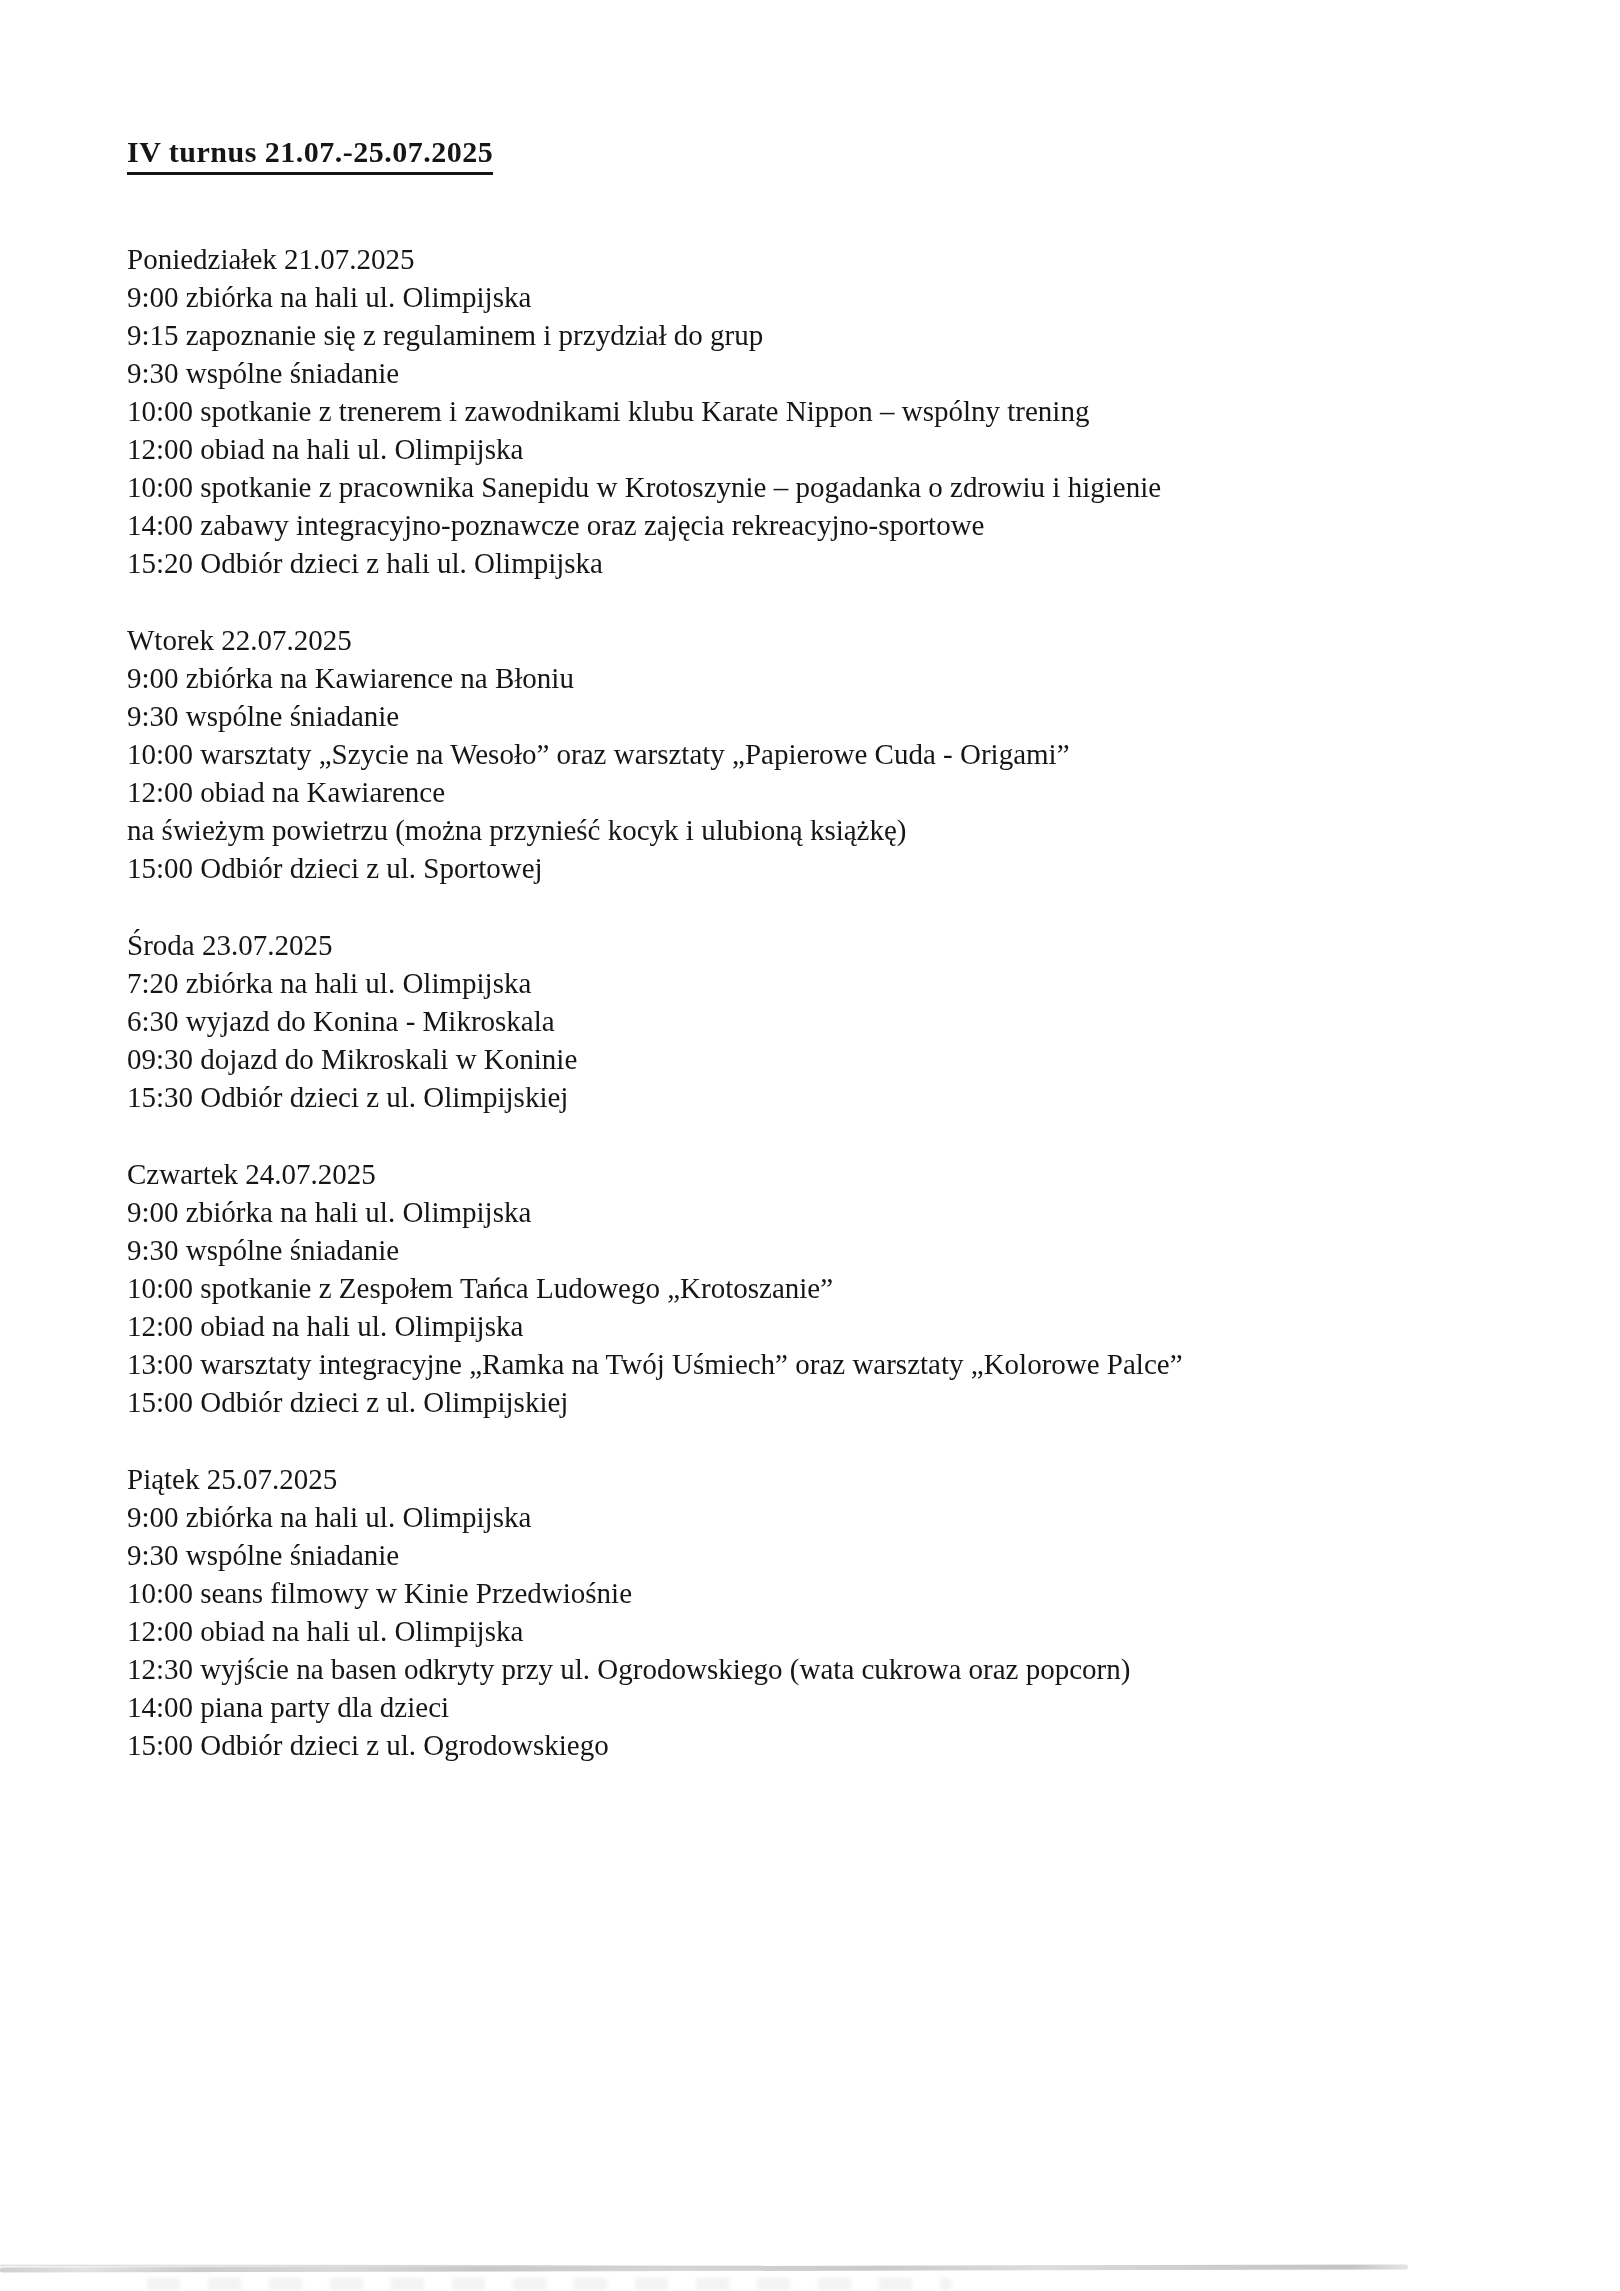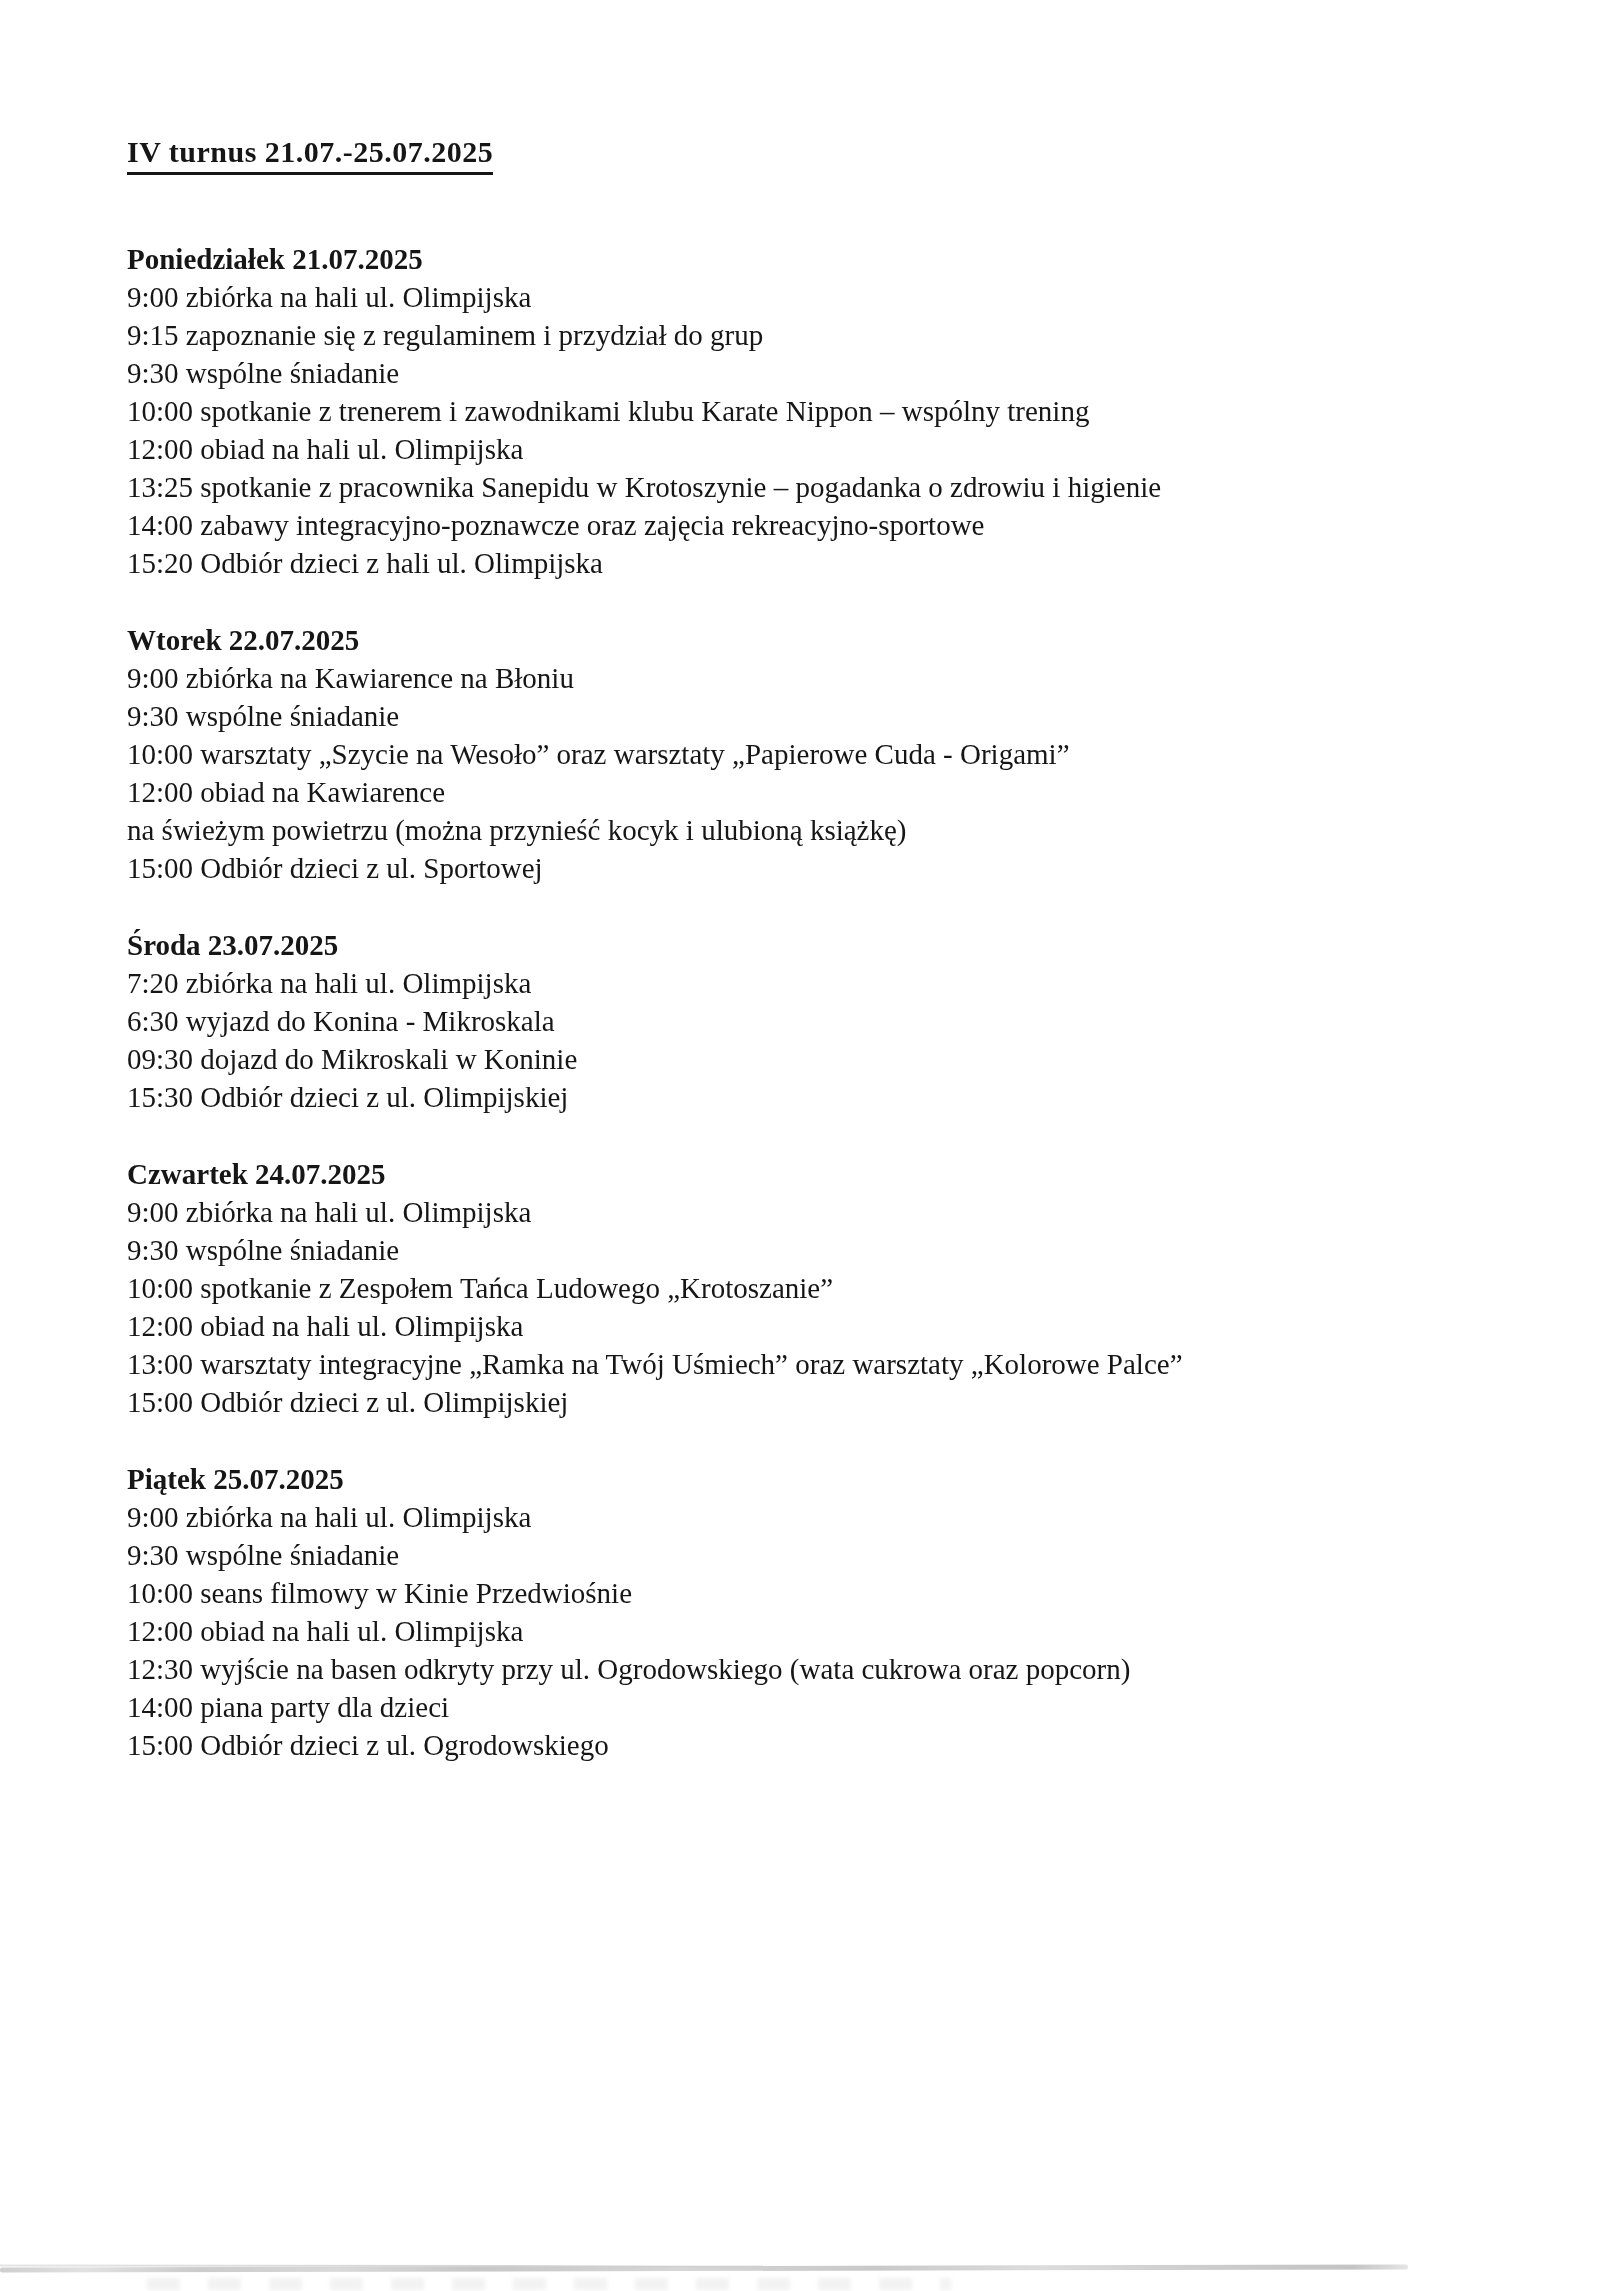--- a/index.html
+++ b/index.html
@@ -27,21 +27,21 @@
     line-height: 1.15;
   }
   .days {
     margin: 65px 59px 0 127px;
   }
   .day {
     margin-bottom: 39px;
   }
   .day-header {
     font-size: 29px;
-    font-weight: bold;
+    font-weight: normal;
     line-height: 38px;
   }
   .day-line {
     font-size: 29px;
     line-height: 38px;
     white-space: nowrap;
   }
   
   .scan-line {
     position: absolute;
@@ -87,21 +87,21 @@
   <div class="doc-title">IV turnus 21.07.-25.07.2025</div>
 
   <div class="days">
   <section class="day">
     <div class="day-header">Poniedziałek 21.07.2025</div>
   <div class="day-line">9:00 zbiórka na hali ul. Olimpijska</div>
         <div class="day-line">9:15 zapoznanie się z regulaminem i przydział do grup</div>
         <div class="day-line">9:30 wspólne śniadanie</div>
         <div class="day-line">10:00 spotkanie z trenerem i zawodnikami klubu Karate Nippon – wspólny trening</div>
         <div class="day-line">12:00 obiad na hali ul. Olimpijska</div>
-        <div class="day-line">13:25 spotkanie z pracownika Sanepidu w Krotoszynie – pogadanka o zdrowiu i higienie</div>
+        <div class="day-line">10:00 spotkanie z pracownika Sanepidu w Krotoszynie – pogadanka o zdrowiu i higienie</div>
         <div class="day-line">14:00 zabawy integracyjno-poznawcze oraz zajęcia rekreacyjno-sportowe</div>
         <div class="day-line">15:20 Odbiór dzieci z hali ul. Olimpijska</div>
       </section>
 
   <section class="day">
     <div class="day-header">Wtorek 22.07.2025</div>
   <div class="day-line">9:00 zbiórka na Kawiarence na Błoniu</div>
         <div class="day-line">9:30 wspólne śniadanie</div>
         <div class="day-line">10:00 warsztaty  „Szycie na Wesoło” oraz warsztaty „Papierowe Cuda - Origami”</div>
         <div class="day-line">12:00 obiad na Kawiarence</div>

